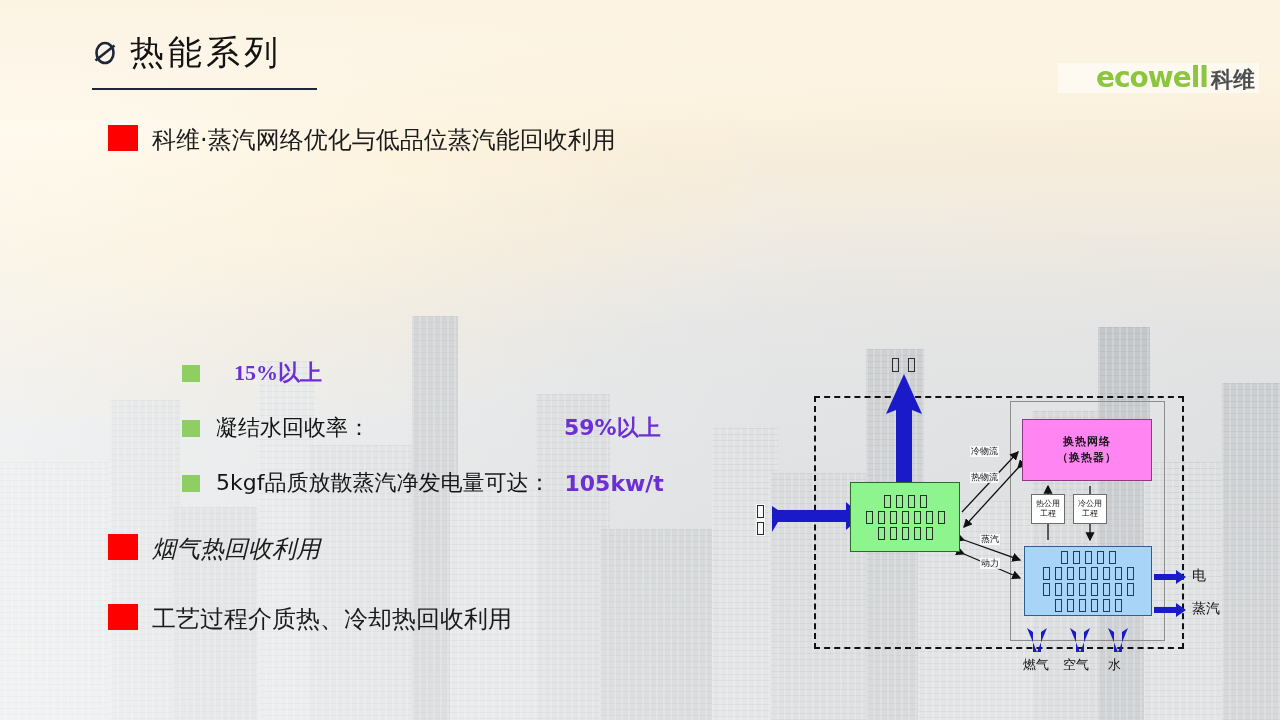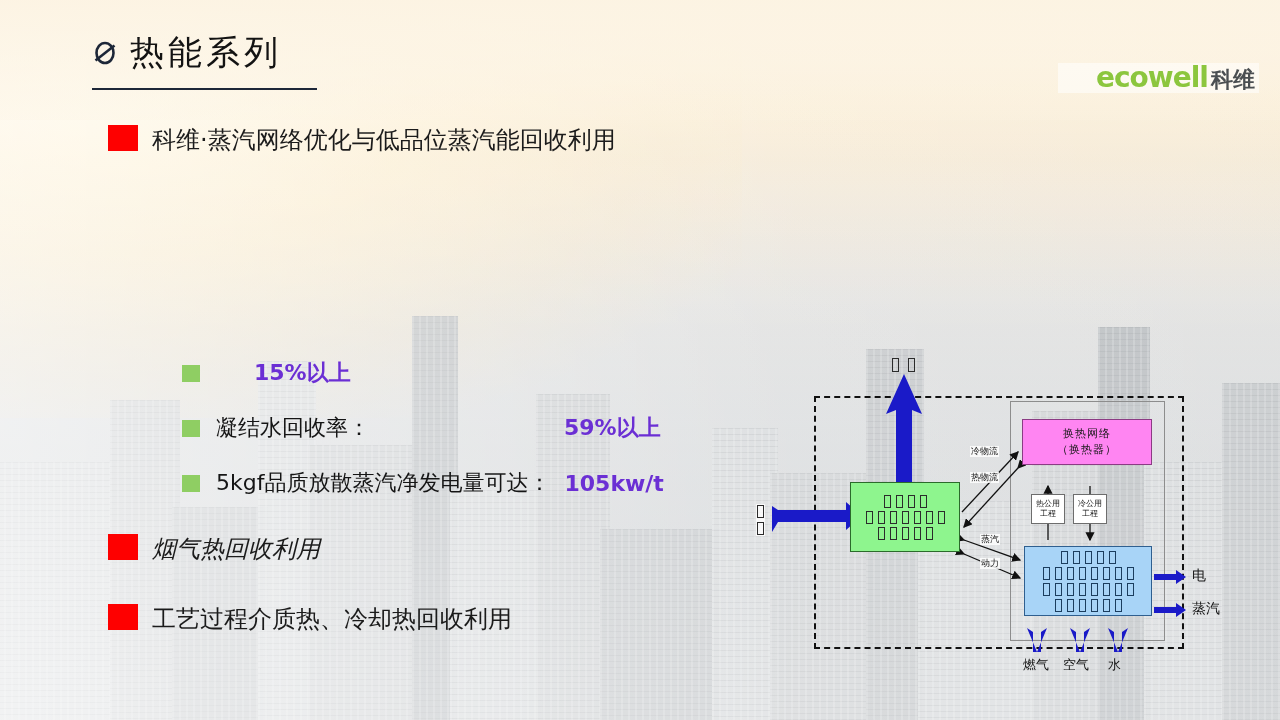--- a/index.html
+++ b/index.html
@@ -64,22 +64,22 @@
 
   
   #diagram{position:absolute;left:752px;top:352px;width:528px;height:340px;}
   #diagram .dash-frame{position:absolute;left:62px;top:44px;width:370px;height:253px;
     border:2px dashed #111;box-sizing:border-box;}
   #diagram .grey-frame{position:absolute;left:258px;top:49px;width:155px;height:240px;
     border:1px solid #8d8d8d;box-sizing:border-box;background:rgba(255,255,255,.04);}
   .dbox{position:absolute;box-sizing:border-box;display:flex;flex-direction:column;
     align-items:center;justify-content:center;text-align:center;}
   .dbox.green{left:98px;top:130px;width:110px;height:70px;background:#8ef58e;border:1px solid #2b6b2b;}
-  .dbox.pink{left:270px;top:67px;width:130px;height:46px;background:#ff85f2;border:1px solid #8b3b84;
-    font-size:11px;font-weight:normal;color:#1a1a1a;line-height:1.45;letter-spacing:1px;justify-content:center;}
+  .dbox.pink{left:270px;top:67px;width:130px;height:62px;background:#ff85f2;border:1px solid #8b3b84;
+    font-size:11px;font-weight:bold;color:#1a1a1a;line-height:1.45;letter-spacing:1px;justify-content:center;}
   .dbox.blue{left:272px;top:194px;width:128px;height:70px;background:#a8d4f7;border:1px solid #2f5f8f;}
   .tofu{display:flex;flex-direction:column;gap:3px;align-items:center;}
   .tofu-row{display:flex;gap:5px;}
   .tofu-row i{display:block;width:5px;height:11px;border:1px solid #2b2b2b;background:transparent;}
   .blue .tofu-row i{border-color:#1b3d5e;}
   .dlabel{position:absolute;font-size:9px;color:#141414;background:rgba(255,255,255,.82);
     padding:0 1px;white-space:nowrap;line-height:1.25;text-align:center;}
   .util-box{position:absolute;width:34px;height:30px;background:#fff;border:1px solid #6d6d6d;
     box-sizing:border-box;font-size:8px;color:#111;display:flex;flex-direction:column;
     align-items:center;justify-content:center;line-height:1.3;}
@@ -167,21 +167,21 @@
     <span class="logo-eco">ecowell</span>
     <span class="logo-cn">科维</span>
   </div>
 
   <div class="bullet-red" style="left:108px;top:125px;"></div>
   <div class="h-line" style="left:152px;top:124px;">科维·蒸汽网络优化与低品位蒸汽能回收利用</div>
 
 
   <div class="sub-item" style="left:182px;top:358px;">
     <span class="bullet-green"></span>
-    <span class="sub-value" style="margin-left:38px;">15%以上</span>
+    <span class="sub-value" style="margin-left:18px;font-family:Liberation Serif, serif;">15%以上</span>
   </div>
   <div class="sub-item" style="left:182px;top:413px;">
     <span class="bullet-green"></span>
     <span class="sub-label">凝结水回收率：</span>
     <span class="sub-value" style="margin-left:194px;">59%以上</span>
   </div>
   <div class="sub-item" style="left:182px;top:468px;">
     <span class="bullet-green"></span>
     <span class="sub-label">5kgf品质放散蒸汽净发电量可达：</span>
     <span class="sub-value" style="margin-left:14px;">105kw/t</span>

